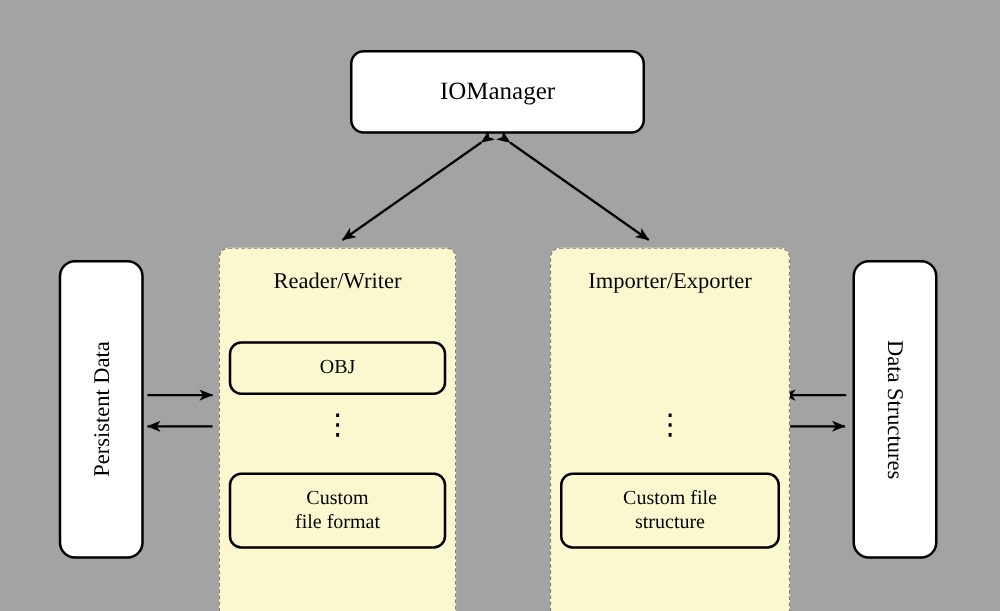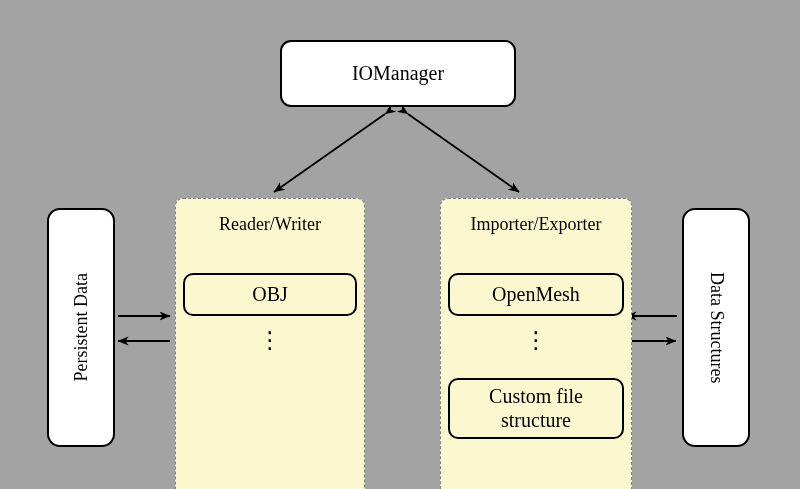--- a/index.html
+++ b/index.html
@@ -65,21 +65,21 @@
     position: absolute;
     left: 7px; right: 7px;
     box-sizing: border-box;
     border: 2.5px solid #000;
     border-radius: 10px;
     background: #fbf7ce;
     display: flex;
     align-items: center;
     justify-content: center;
     text-align: center;
-    font-size: 20px;
+    font-size: 16px;
     line-height: 1.16;
     white-space: pre-line;
   }
   .i-top    { top: 74px;  height: 43px; }
   .i-bottom { top: 179px; height: 61px; }
   .dots {
     position: absolute;
     top: 130px; left: 0; right: 0;
     text-align: center;
     font-size: 23px;
@@ -115,23 +115,24 @@
   </div>
 
   <div class="node sidebox right">
     <span class="vert-down">Data Structures</span>
   </div>
 
   <div class="group g-left">
     <div class="gtitle">Reader/Writer</div>
     <div class="inner i-top">OBJ</div>
     <div class="dots">⋮</div>
+    <div class="inner i-bottom">Custom
+file format</div>
   </div>
 
   <div class="group g-right">
     <div class="gtitle">Importer/Exporter</div>
-    <div class="inner i-top">OpenMesh</div>
     <div class="dots">⋮</div>
     <div class="inner i-bottom">Custom file
 structure</div>
   </div>
 
 </div>
 
 </body></html>

